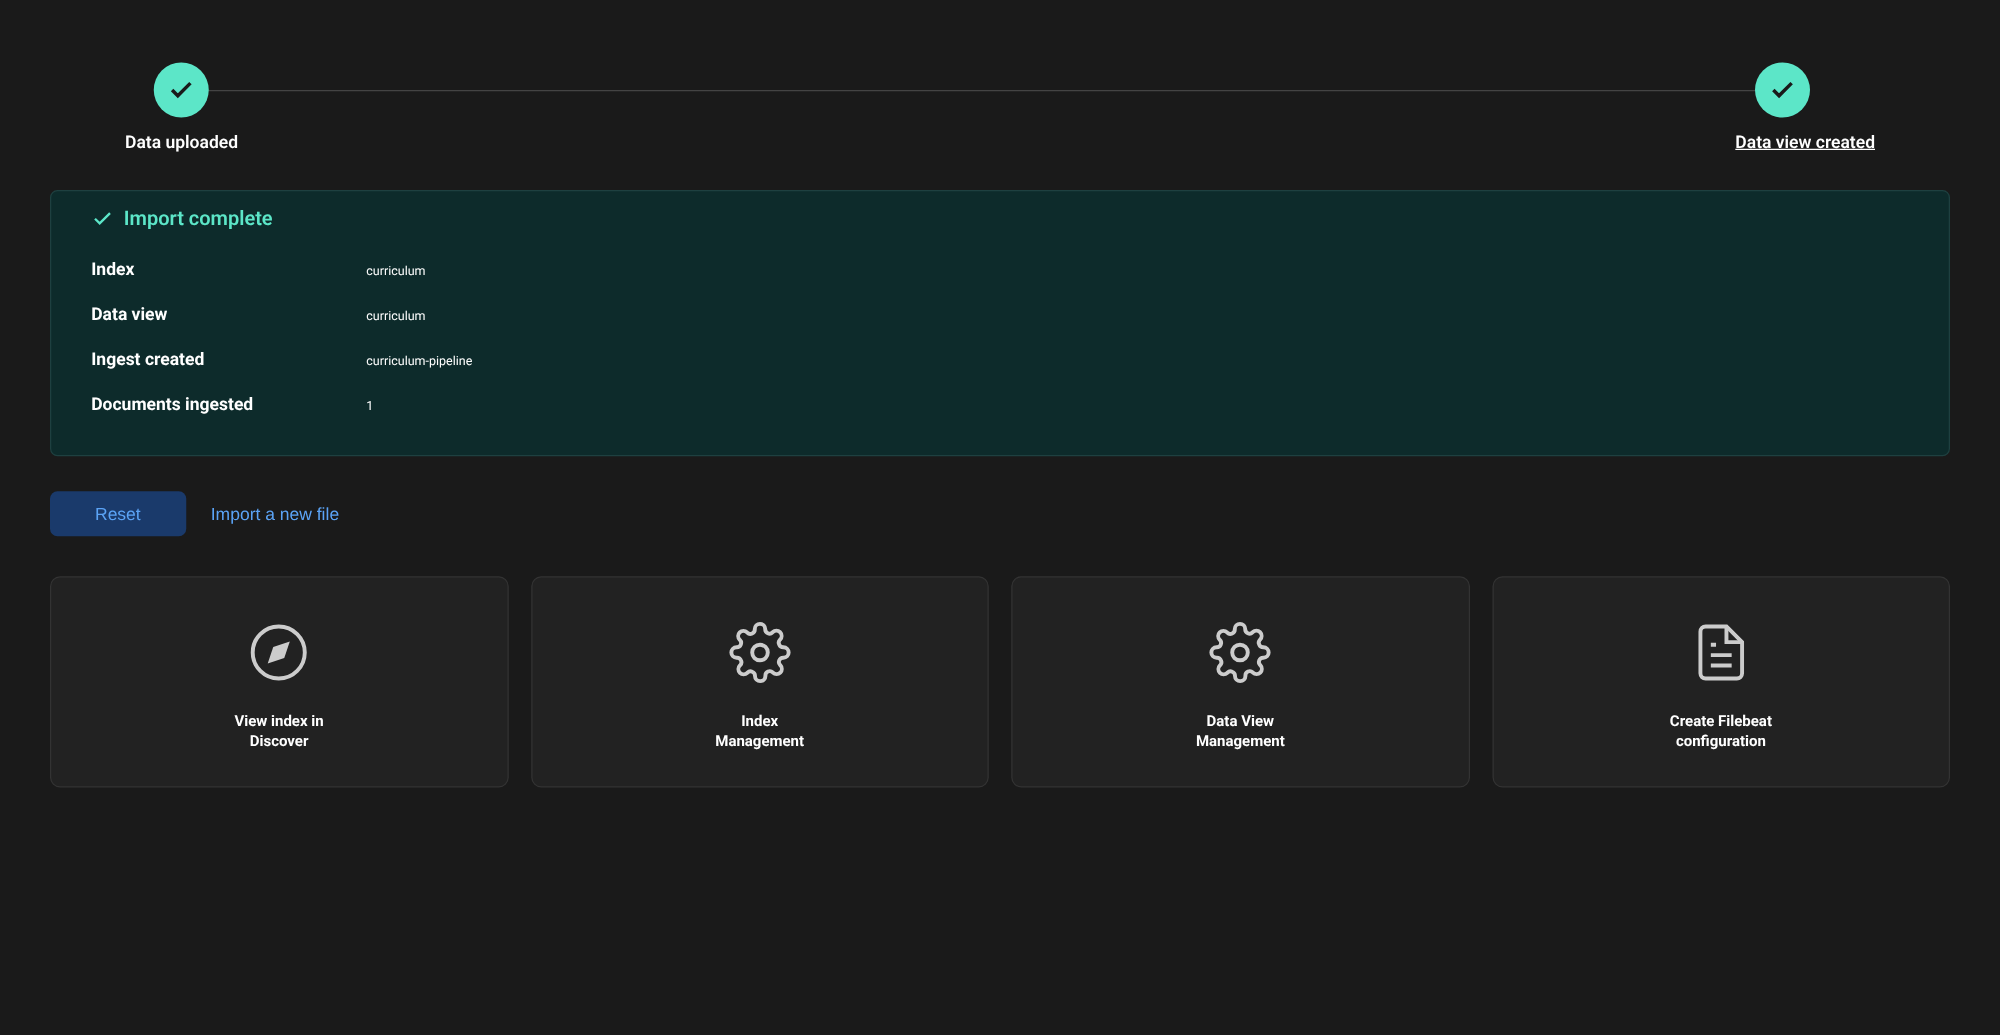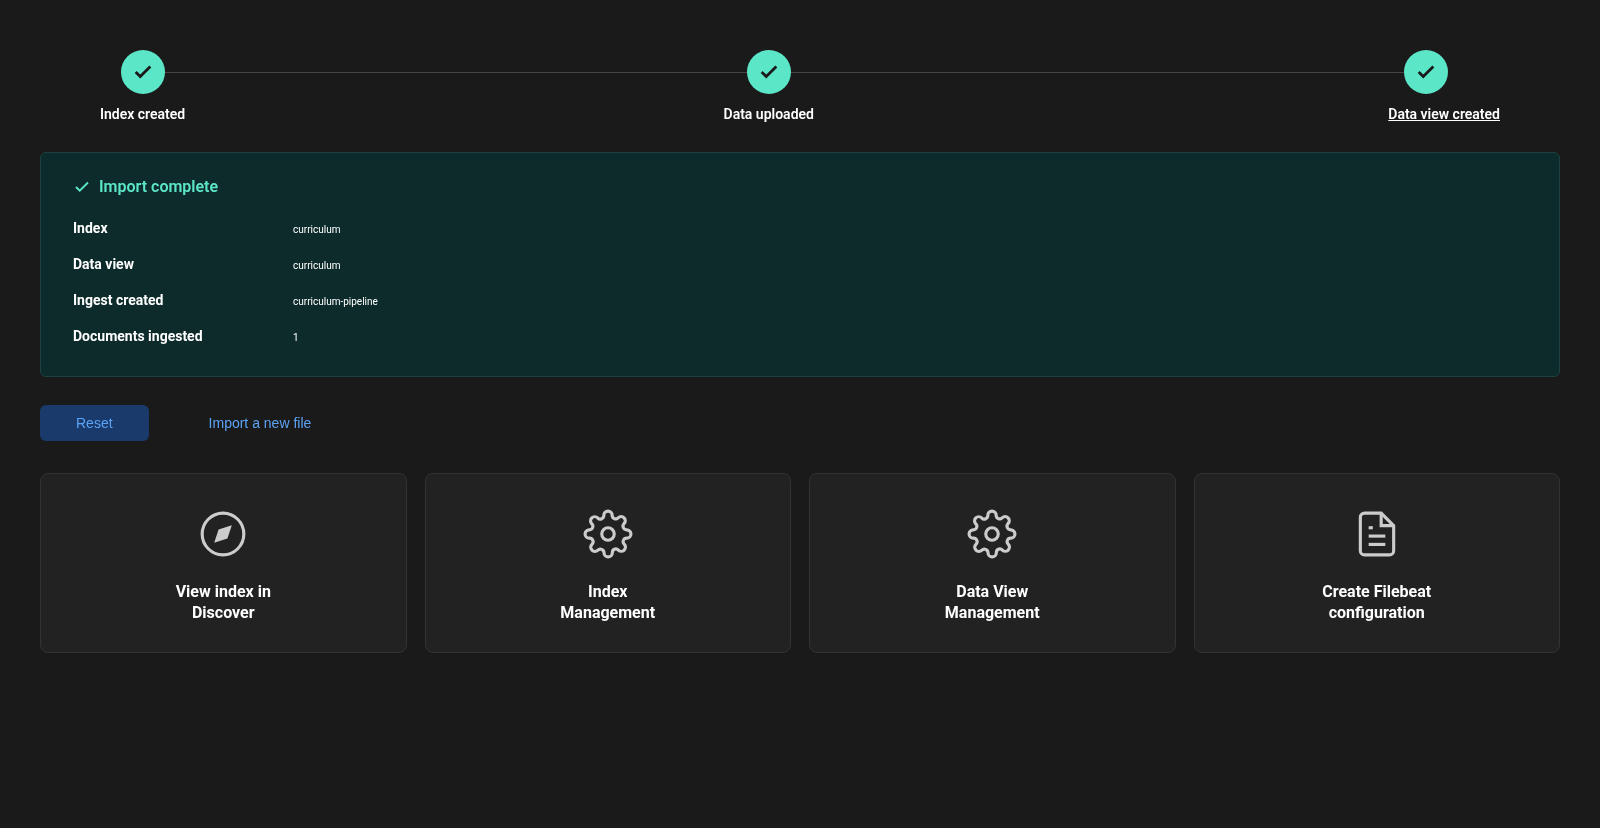--- a/index.html
+++ b/index.html
@@ -68,21 +68,21 @@
     .step-label.underlined {
       text-decoration: underline;
       margin-left: 36px;
     }
 
     
     .import-panel {
       background: #0d2b2b;
       border: 1px solid #1e4040;
       border-radius: 6px;
-      padding: 24px 32px 32px;
+      padding: 12px 32px 32px;
       margin-bottom: 28px;
     }
 
     .import-status {
       display: flex;
       align-items: center;
       gap: 8px;
       color: #5ce6c8;
       font-size: 16px;
       font-weight: 600;
@@ -141,21 +141,20 @@
       cursor: pointer;
     }
 
     .btn-import-new {
       background: transparent;
       color: #5ba3f5;
       border: none;
       font-size: 14px;
       font-weight: 500;
       cursor: pointer;
-      margin-left: 40px;
     }
 
     
     .nav-cards {
       display: flex;
       gap: 18px;
     }
 
     .nav-card {
       flex: 1;
@@ -181,21 +180,21 @@
 
     .nav-card-icon svg {
       width: 50px;
       height: 50px;
       stroke: #cccccc;
       stroke-width: 1.5;
       fill: none;
     }
 
     .nav-card-label {
-      font-size: 16px;
+      font-size: 12px;
       font-weight: 700;
       color: #ffffff;
       text-align: center;
       line-height: 1.3;
     }
 
     
     .playground-icon {
       position: relative;
       width: 56px;
@@ -229,28 +228,20 @@
 <body>
 
 <div class="progress-steps">
 
   <div class="step">
     <div class="step-circle">
       <svg viewBox="0 0 24 24">
           <polyline points="20 6 9 17 4 12"></polyline>
         </svg>
     </div>
-    <span class="step-label">Index created</span>
-  </div>
-  <div class="step">
-    <div class="step-circle">
-      <svg viewBox="0 0 24 24">
-          <polyline points="20 6 9 17 4 12"></polyline>
-        </svg>
-    </div>
     <span class="step-label">Data uploaded</span>
   </div>
   <div class="step">
     <div class="step-circle">
       <svg viewBox="0 0 24 24">
           <polyline points="20 6 9 17 4 12"></polyline>
         </svg>
     </div>
     <span class="step-label underlined">Data view created</span>
   </div>

